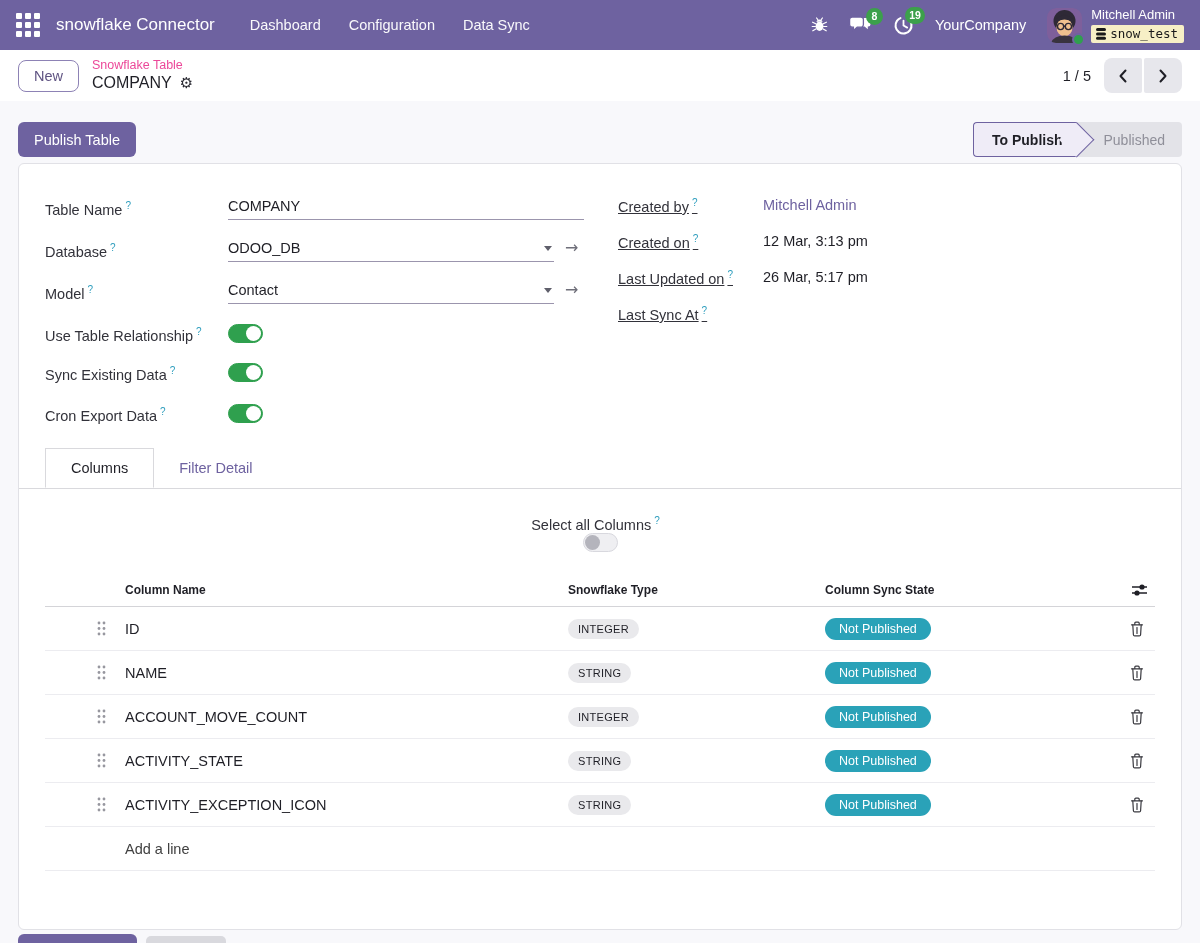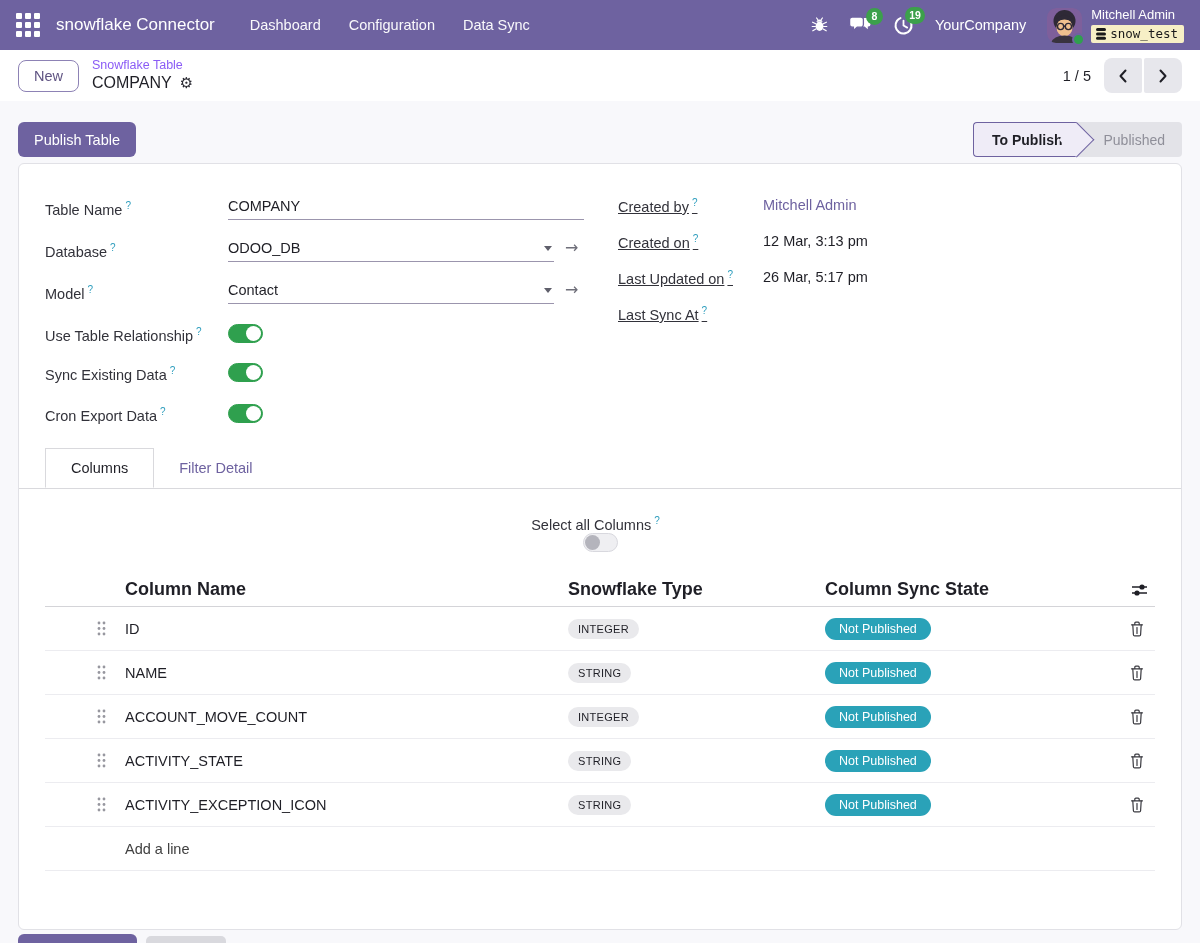--- a/index.html
+++ b/index.html
@@ -25,21 +25,21 @@
   .avatar-wrap svg { border-radius:9px; display:block; }
   .presence-dot { position:absolute; right:-3px; bottom:-3px; width:13px; height:13px; border-radius:50%; background:#2fa04e; border:2px solid #6e62a0; }
   .user-meta { display:flex; flex-direction:column; align-items:flex-start; line-height:1.25; }
   .user-name { font-size:13px; color:#fff; margin-bottom:2px; }
   .db-badge { display:flex; align-items:center; gap:4px; background:#f7efc6; color:#1a1a1a; border-radius:2px; padding:1px 6px 2px 5px; font-family:"DejaVu Sans Mono","Liberation Mono",monospace; font-size:12.5px; }
 
   
   .control-panel { height:51px; background:#fff; display:flex; align-items:center; padding:0 18px; }
   .btn-new { border:1px solid #8d82b5; background:#fff; color:#5f5382; font-size:14.5px; padding:7px 15px; border-radius:8px; cursor:pointer; font-family:inherit; }
   .breadcrumbs { margin-left:13px; display:flex; flex-direction:column; justify-content:center; line-height:1.25; }
-  .bc-parent { font-size:12.5px; color:#8b5cf6; cursor:pointer; }
+  .bc-parent { font-size:12.5px; color:#ec4899; cursor:pointer; }
   .bc-current-row { display:flex; align-items:center; gap:8px; }
   .bc-current { font-size:16px; color:#1f1f26; }
   .gear { font-family:"DejaVu Sans",sans-serif; font-size:15px; color:#2b2b33; cursor:pointer; line-height:1; }
   .cp-right { margin-left:auto; display:flex; align-items:center; }
   .pager-value { font-size:14.5px; margin-right:13px; color:#1f1f26; }
   .pager-btn { width:38px; height:35px; background:#e7e7ec; border:none; border-radius:8px; display:flex; align-items:center; justify-content:center; cursor:pointer; }
   .pager-btn.prev { border-radius:8px 2px 2px 8px; margin-right:2px; }
   .pager-btn.next { border-radius:2px 8px 8px 2px; }
 
   
@@ -81,21 +81,21 @@
   .tab.on { background:#fff; border:1px solid #d9d9dd; border-bottom:1px solid #fff; margin-bottom:-1px; color:#1f1f26; font-weight:500; }
 
   
   .select-all-row { margin-top:26px; display:flex; align-items:center;flex-direction:column; }
   .select-all-row .flabel-inline { font-size:14.5px; color:#32323a; margin-right:9px; }
 
   
   .columns-table { margin-top:21px; }
   .t-head, .t-row { display:grid; grid-template-columns:80px 443px 257px 303px 1fr; align-items:center; }
   .t-head { height:34px; border-bottom:1px solid #d4d4d8; }
-  .t-head .th { font-size:18px; font-weight:700; color:#1f1f26; }
+  .t-head .th { font-size:12px; font-weight:700; color:#1f1f26; }
   .t-head .th-icon { display:flex; justify-content:flex-start; padding-left:3px; cursor:pointer; }
   .t-row { height:44px; border-bottom:1px solid #ececf0; background:#fff; }
   .drag-cell { display:flex; justify-content:flex-start; padding-left:52px; cursor:grab; }
   .cell-name { font-size:14.5px; color:#1f1f26; cursor:text; }
   .type-badge { display:inline-block; background:#e9e9ec; color:#1f1f26; font-size:11px; font-weight:500; letter-spacing:.3px; padding:4px 10px; border-radius:10px; }
   .state-badge { display:inline-block; background:#2aa2b8; color:#fff; font-size:12.5px; padding:4px 14px; border-radius:12px; }
   .trash-cell { display:flex; justify-content:flex-start; padding-left:2px; cursor:pointer; }
   .add-line-row { height:44px; display:flex; align-items:center; padding-left:80px; border-bottom:1px solid #ececf0; }
   .add-line { font-size:14.5px; color:#404040; cursor:pointer; }
 

